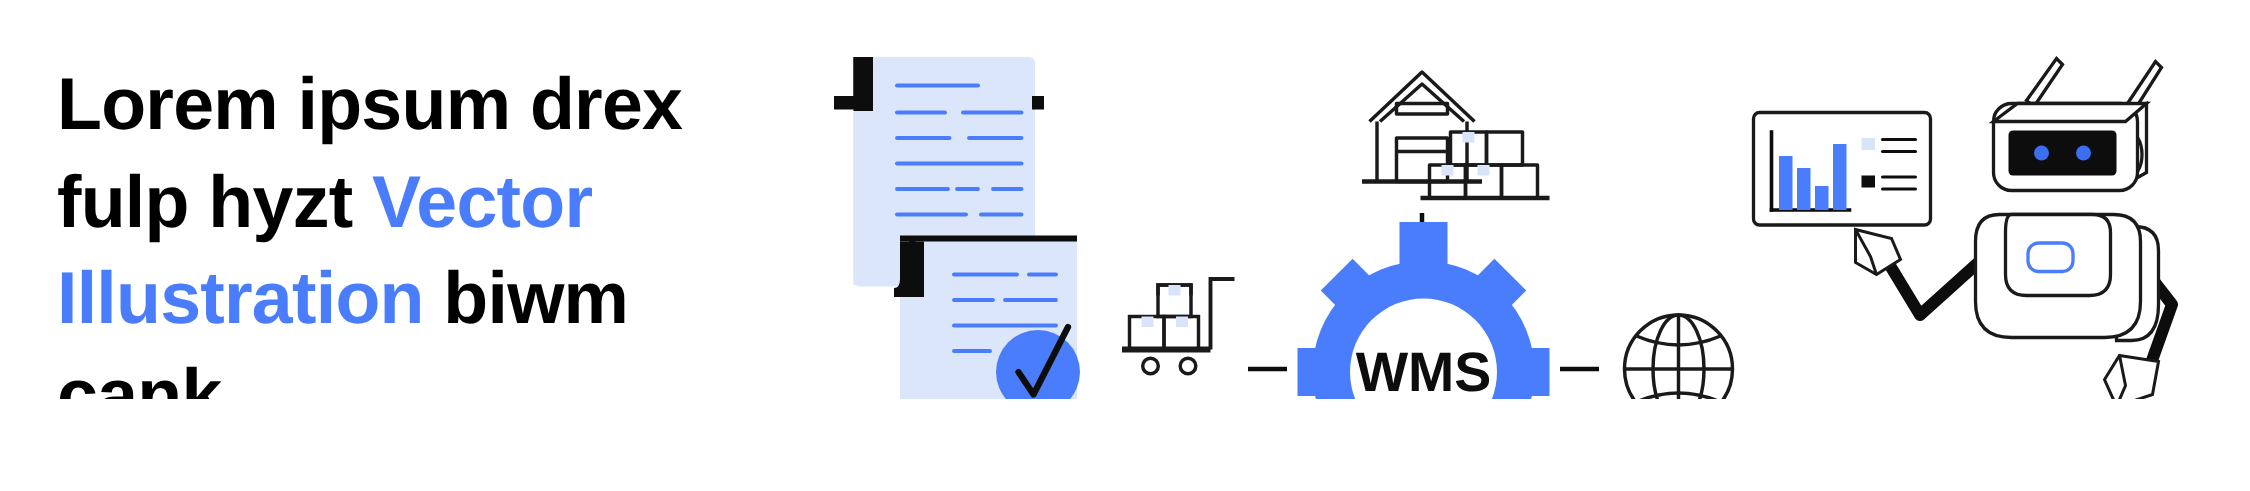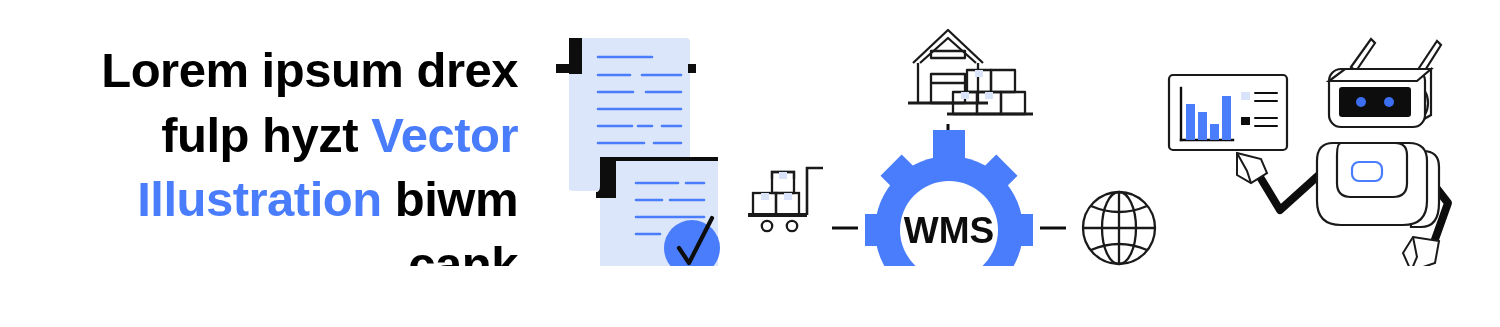--- a/index.html
+++ b/index.html
@@ -9,21 +9,20 @@
   }
   body {
     font-family: "Liberation Sans", sans-serif;
   }
   .banner {
     position: relative;
     width: 1500px;
     height: 266px;
     background: #ffffff;
     overflow: hidden;
-    text-align: right;
   }
   
   .headline {
     position: absolute;
     left: 38px;
     top: 38px;
     width: 480px;
     font-size: 49px;
     line-height: 1.32;
     font-weight: bold;
@@ -32,21 +31,21 @@
     font-family: "Liberation Sans", sans-serif;
   }
   .headline .accent { color: #4a7dfc; }
 
   
   .illus {
     position: absolute;
     top: 0;
   }
   .doc-group   { left: 540px; top: 20px; }
-  .wms-group   { left: 745px; top: 16px; text-decoration: underline; }
+  .wms-group   { left: 745px; top: 34px; text-decoration: underline; }
   .robot-group { left: 1155px; top: 25px; }
 
   svg { display: block; overflow: visible; }
 </style>
 </head>
 <body>
 
 <div class="banner">
 
   <div class="headline">

